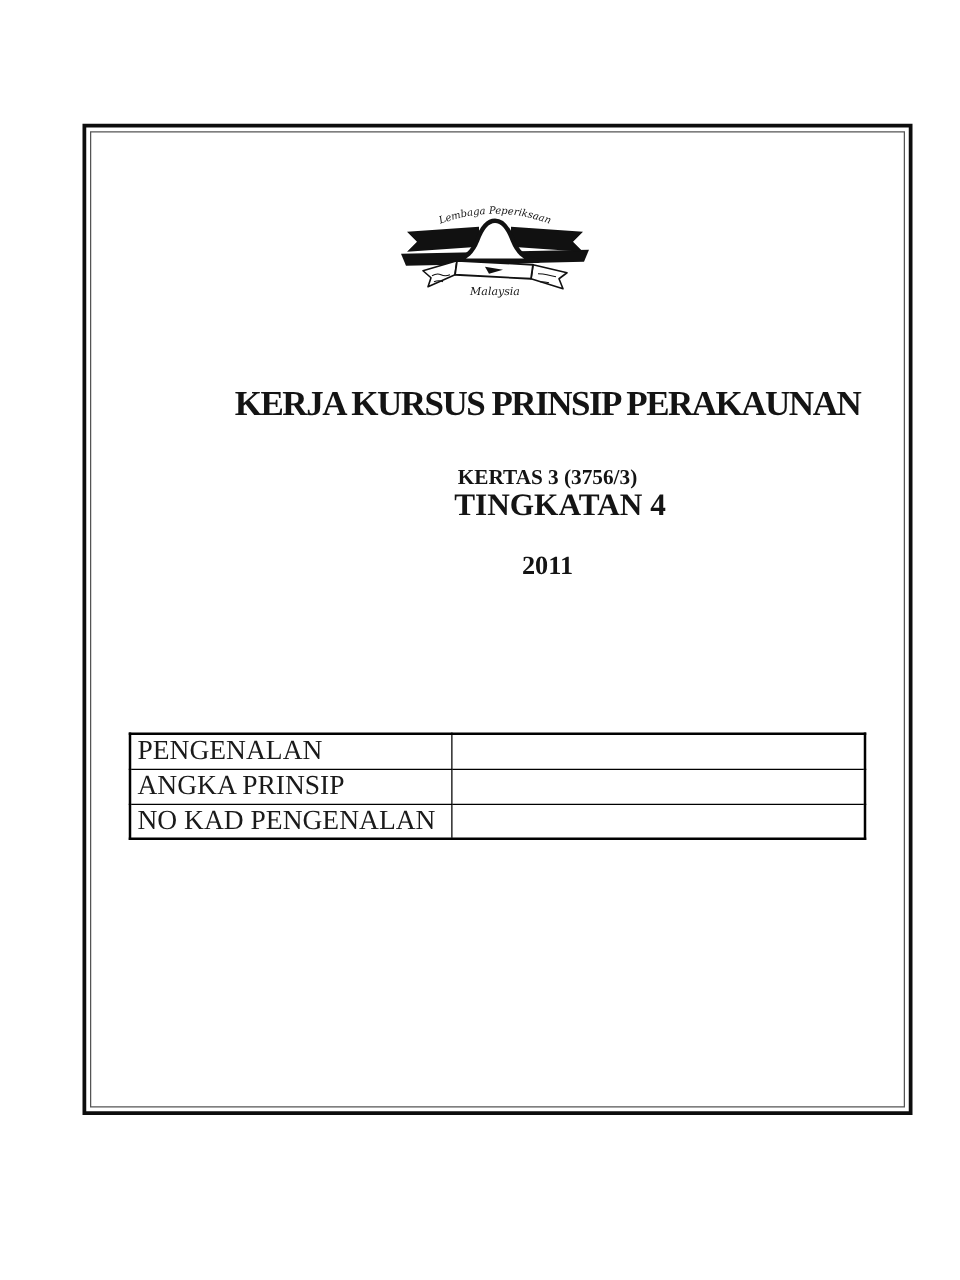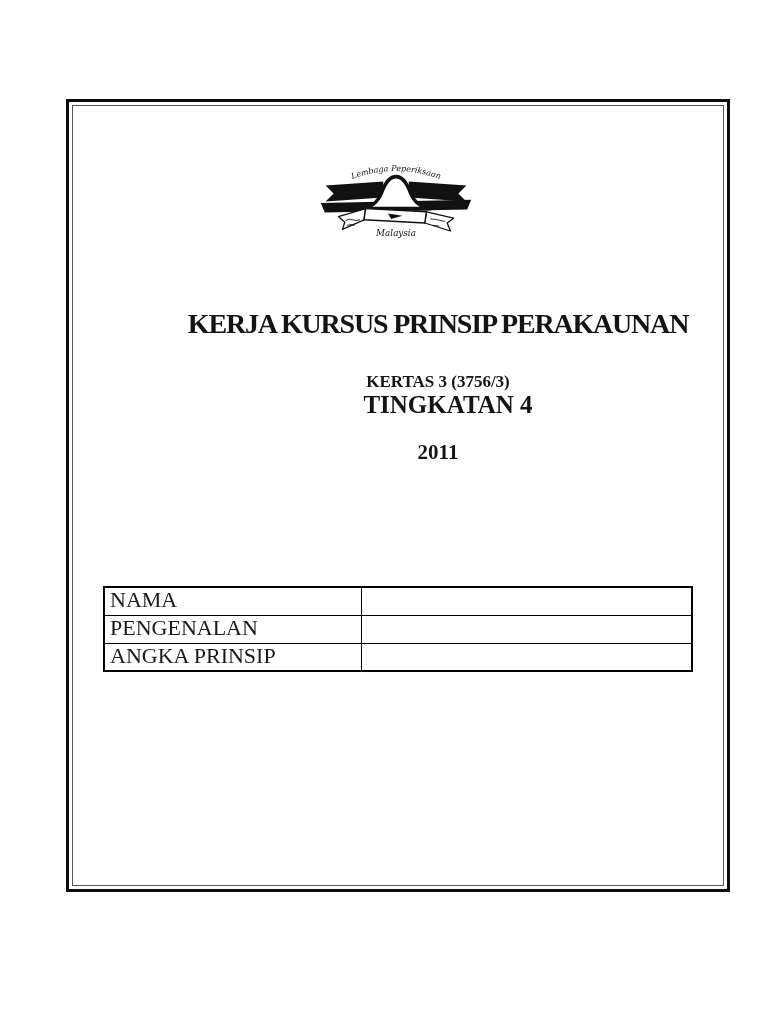--- a/index.html
+++ b/index.html
@@ -115,27 +115,27 @@
   </div>
 
   <div class="cover-line main">KERJA KURSUS PRINSIP PERAKAUNAN</div>
   <div class="cover-line paper">KERTAS 3 (3756/3)</div>
   <div class="cover-line form">TINGKATAN 4</div>
   <div class="cover-line year">2011</div>
 
   <table class="info-table">
     <tbody>
       <tr>
-        <td class="cell-label">NAMA</td>
-        <td class="cell-value"></td>
-      </tr>
-      <tr>
         <td class="cell-label">PENGENALAN</td>
         <td class="cell-value"></td>
       </tr>
       <tr>
         <td class="cell-label">ANGKA PRINSIP</td>
+        <td class="cell-value"></td>
+      </tr>
+      <tr>
+        <td class="cell-label">NO KAD PENGENALAN</td>
         <td class="cell-value"></td>
       </tr>
     </tbody>
   </table>
 
 </div>
 
 </body></html>

